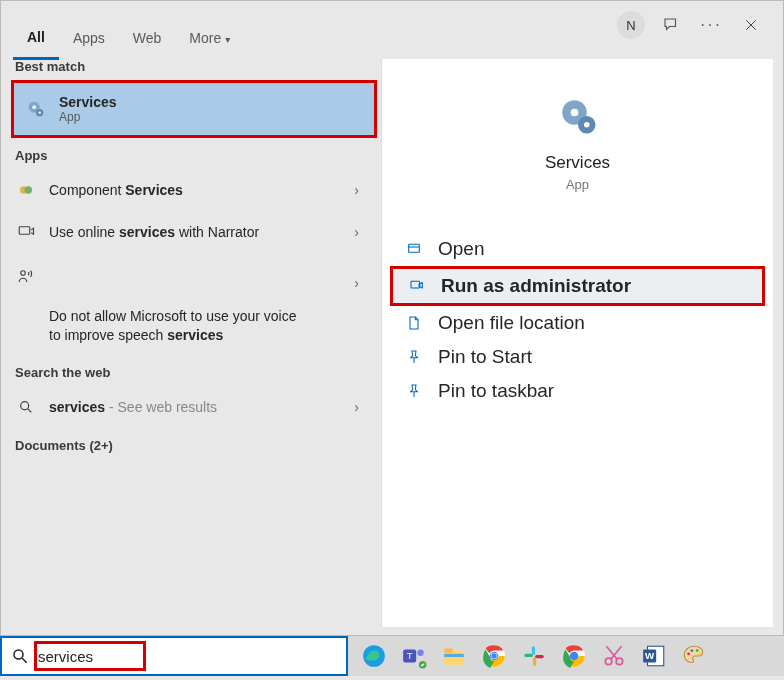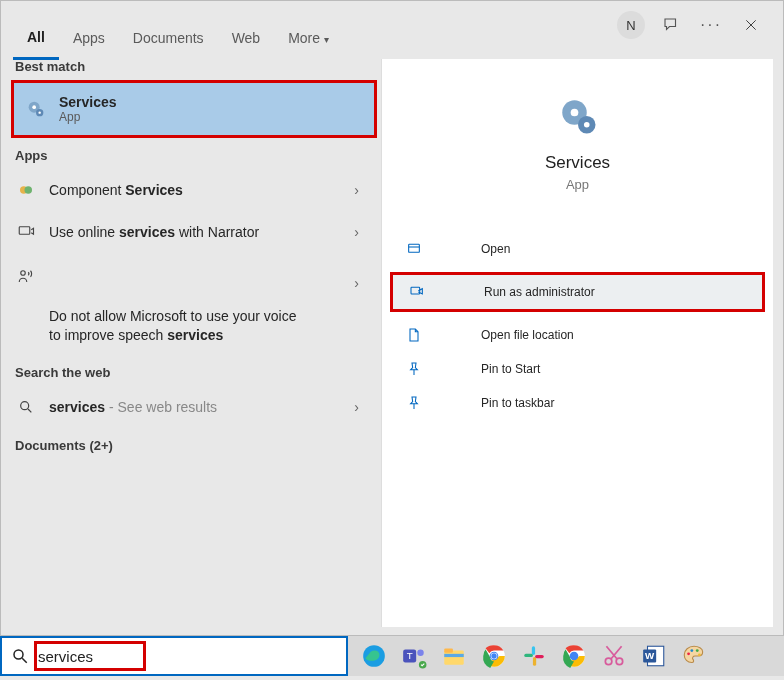--- a/index.html
+++ b/index.html
@@ -36,24 +36,24 @@
   .highlight-box { border: 3px solid #d40000; }
 
   .stacked { display: flex; flex-direction: column; }
 
   
   .preview-top { text-align: center; padding-top: 36px; }
   .preview-icon { width: 42px; height: 42px; margin: 0 auto 16px; }
   .preview-title { font-size: 17px; color: #222; margin-bottom: 4px; }
   .preview-sub { font-size: 13px; color: #777; margin-bottom: 40px; }
 
-  .action-row { display: flex; align-items: center; height: 34px; padding: 0 22px; font-size: 12px; color: #262626; cursor: pointer; gap: 43px; }
+  .action-row { display: flex; align-items: center; height: 34px; padding: 0 22px; font-size: 19px; color: #262626; cursor: pointer; }
   .action-row .aicon { width: 20px; margin-right: 14px; color: #0067c0; display: flex; align-items: center; justify-content: center; }
   .action-row.highlighted { background: #eceff1; }
-  .action-highlight-wrap { margin: 6px 8px; }
+  .action-highlight-wrap { margin: 0 8px; font-weight: bold; }
 
   b.match { font-weight: 600; }
 
   
   .search-box-wrap {
     position: absolute; left: 0; top: 636px; width: 348px; height: 40px;
     border: 2px solid #0067c0; background: #fff; display: flex; align-items: center;
   }
   .search-glyph { width: 36px; display: flex; align-items: center; justify-content: center; color: #333; }
   .search-input { border: none; outline: none; font-size: 15px; flex: 1; height: 100%; color: #222; background: transparent; }
@@ -75,21 +75,20 @@
   .best-row-outline { position: absolute; left: 0; top: 0; right: 0; bottom: 0; }
 </style>
 </head>
 <body>
 
 <div class="search-panel">
 
   <div class="tabs">
     <div class="tab active">All</div>
     <div class="tab">Apps</div>
-    <div class="tab">Documents</div>
     <div class="tab">Web</div>
     <div class="tab">
       <span>More</span><span class="caret">▾</span>
     </div>
     <div class="tabs-spacer"></div>
     <div class="titlebar-icon">
       <div class="avatar">
           <span>N</span>
         </div>
     </div>

